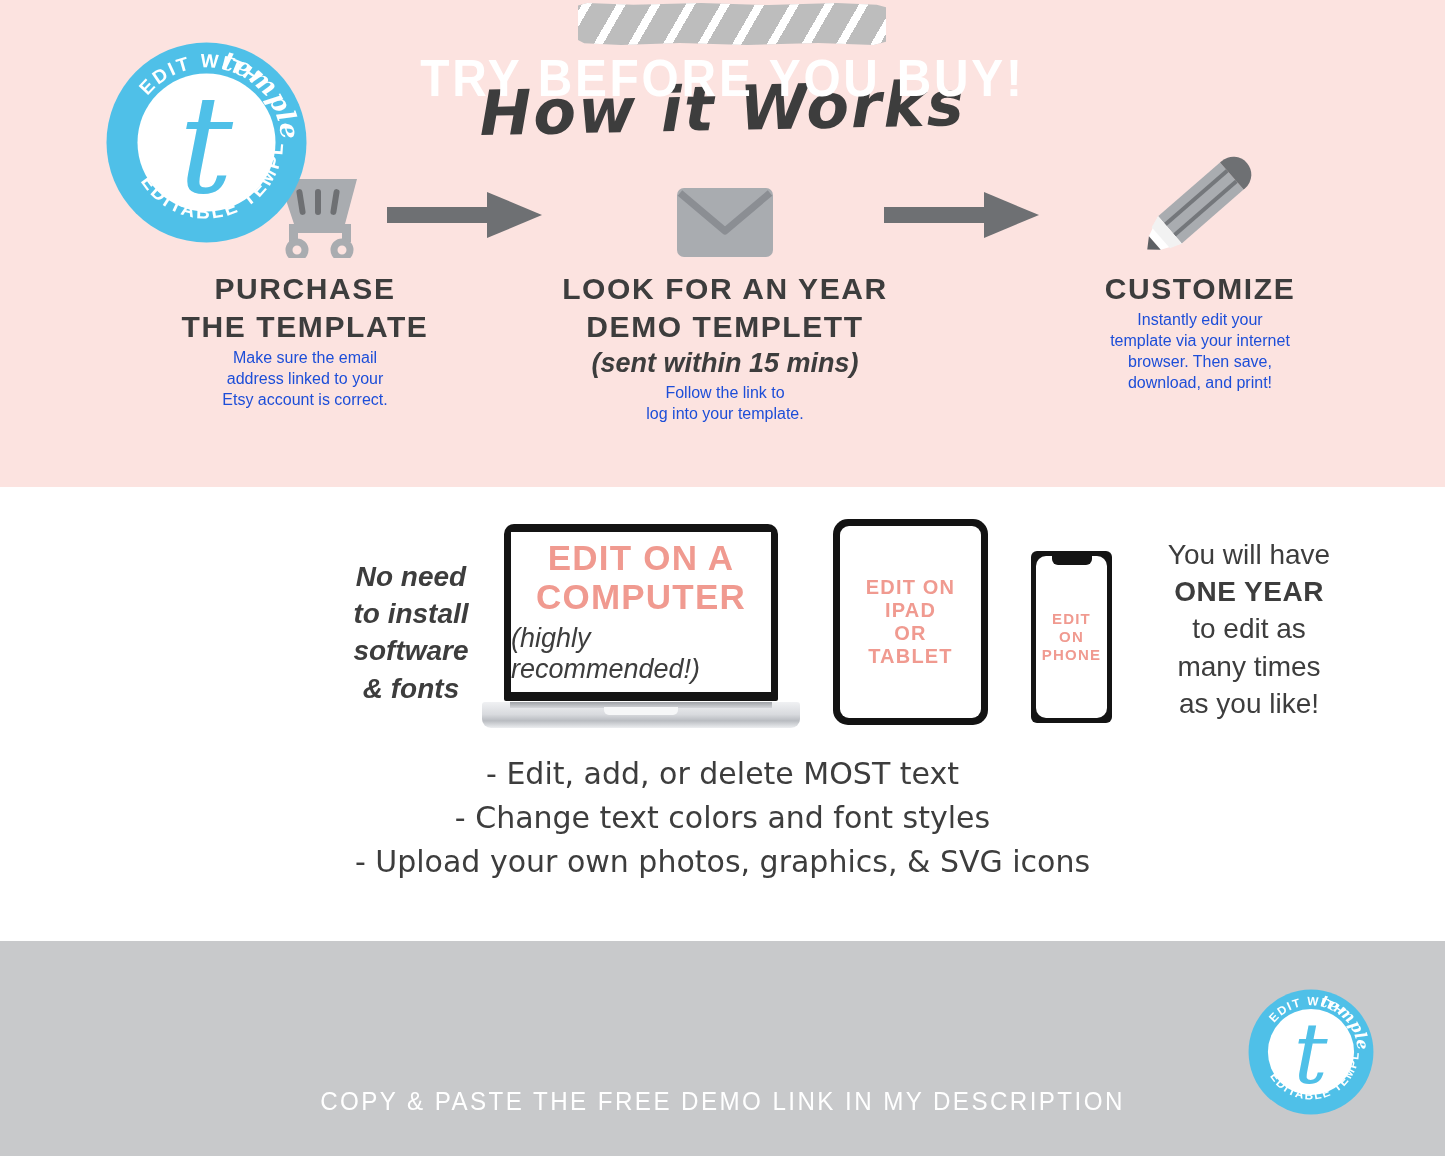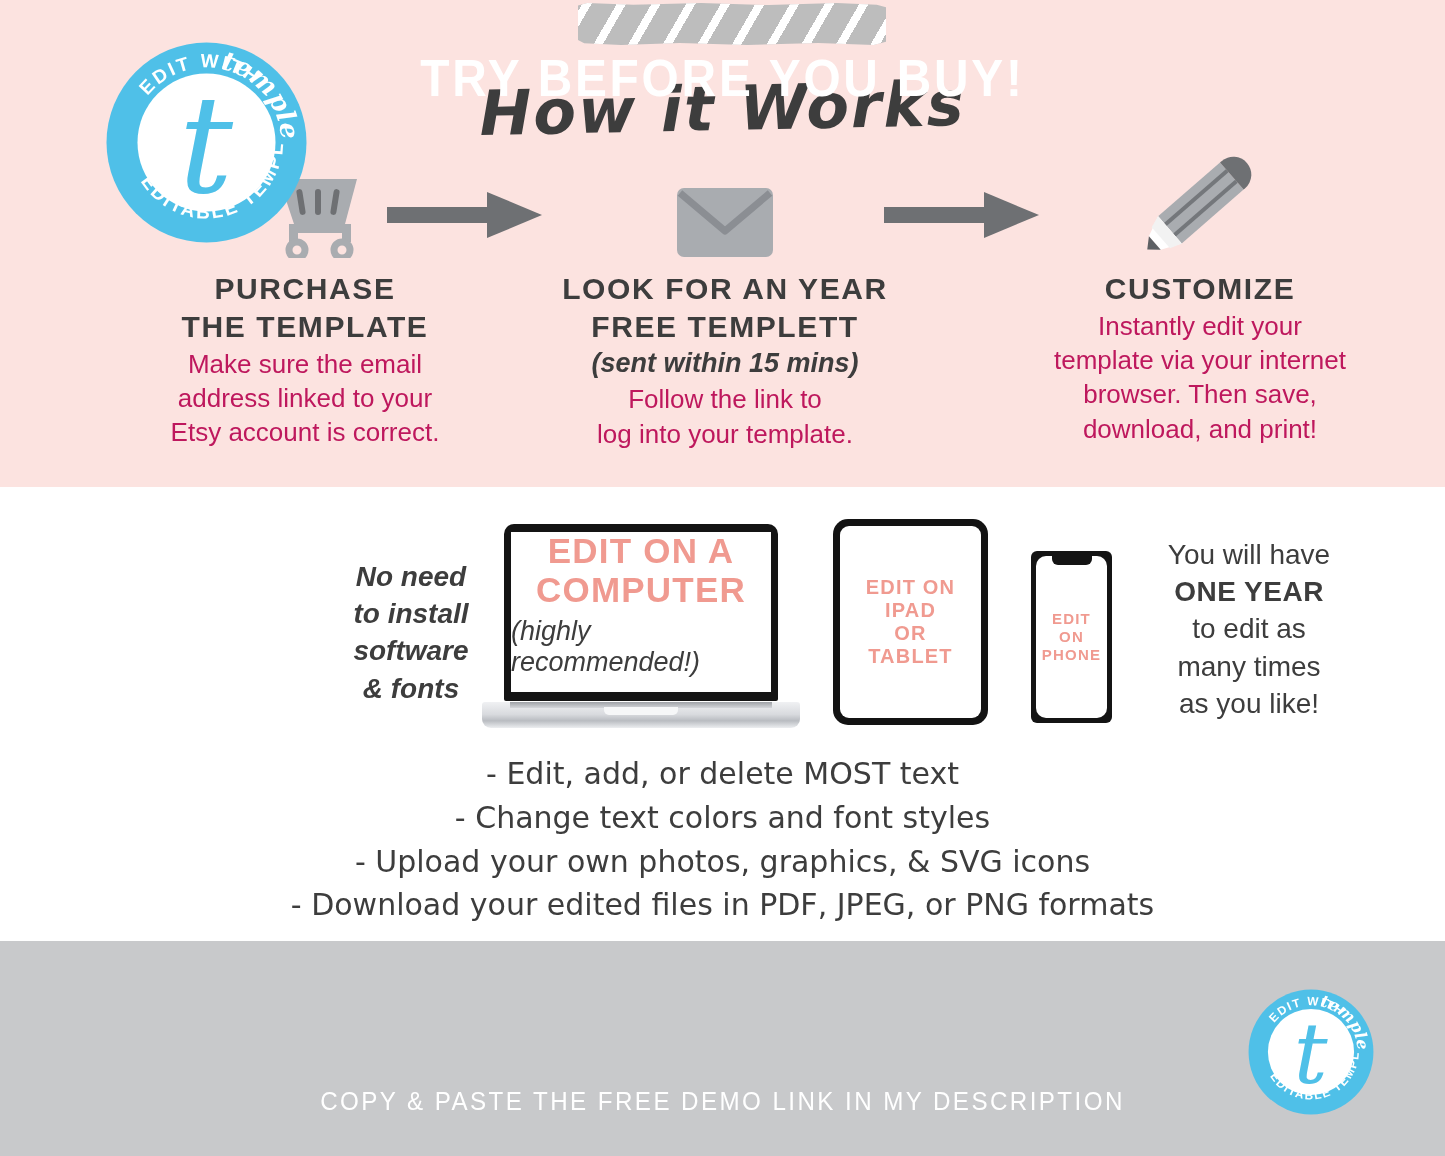--- a/index.html
+++ b/index.html
@@ -56,21 +56,21 @@
   .step-2{ left:505px; width:440px; }
   .step-3{ left:970px; width:460px; }
 
   .icon-box{ height:110px; display:flex; align-items:flex-end; justify-content:center; }
 
   .step-heading{
     font-size:30px; font-weight:bold; letter-spacing:1.6px;
     color:#3d3d3d; line-height:1.26; margin-top:12px;
   }
   .step-body{
-    font-size:26px; line-height:1.32; color:#be185d; margin-top:1px;
+    font-size:16px; line-height:1.32; color:#1d4ed8; margin-top:1px;
   }
   .step-note{
     font-size:27px; font-style:italic; font-weight:bold; color:#3d3d3d; line-height:1.32;
   }
 
   .arrow{ position:absolute; top:190px; }
   .arrow-1{ left:387px; }
   .arrow-2{ left:884px; }
 
   
@@ -90,21 +90,21 @@
 
   
   .laptop{ position:absolute; left:482px; top:524px; width:318px; height:204px; }
   .laptop-lid{
     position:absolute; left:22px; top:0; width:274px; height:177px;
     background:#141414; border-radius:10px 10px 2px 2px;
     padding:8px 7px 9px 7px;
   }
   .laptop-screen{
     width:100%; height:100%; background:#ffffff;
-    display:flex; flex-direction:column; align-items:center; justify-content:flex-start;
+    display:flex; flex-direction:column; align-items:center; justify-content:center;
   }
   .laptop-base{
     position:absolute; left:0; bottom:0; width:318px; height:26px;
     background:linear-gradient(180deg,#f0f1f3 0%,#d8dade 48%,#b9bcc1 72%,#eceef0 100%);
     border-radius:3px 3px 9px 9px;
   }
   .laptop-notch{
     position:absolute; left:50%; transform:translateX(-50%); top:5px;
     width:74px; height:8px; background:#f6f7f8; border-radius:0 0 5px 5px;
   }
@@ -236,21 +236,21 @@
 
     <div class="step step-2">
       <div class="icon-box">
         <svg width="98" height="76" viewBox="0 0 98 76">
           <rect x="1" y="6" width="96" height="69" rx="7" fill="#a9acb0"></rect>
           <path d="M4 11 L49 49 L94 11" stroke="#8b8e93" stroke-width="7" fill="none" stroke-linejoin="round"></path>
         </svg>
       </div>
       <div class="step-heading">
         <div>LOOK FOR AN YEAR</div>
-        <div>FREE TEMPLETT</div>
+        <div>DEMO TEMPLETT</div>
       </div>
       <div class="step-note">(sent within 15 mins)</div>
       <div class="step-body">
         <div>Follow the link to</div>
         <div>log into your template.</div>
       </div>
     </div>
 
     <div class="step step-3">
       <div class="icon-box">
@@ -353,21 +353,20 @@
   <div><b>ONE YEAR</b></div>
   <div>to edit as</div>
   <div>many times</div>
   <div>as you like!</div>
 </div>
 
 <div class="bullets">
   <div class="bullet">- Edit, add, or delete MOST text</div>
   <div class="bullet">- Change text colors and font styles</div>
   <div class="bullet">- Upload your own photos, graphics, &amp; SVG icons</div>
-  <div class="bullet">- Download your edited files in PDF, JPEG, or PNG formats</div>
 </div>
 
 <div class="gray-section"></div>
 <div class="footer-main">TRY BEFORE YOU BUY!</div>
 <div class="footer-sub">COPY &amp; PASTE THE FREE DEMO LINK IN MY DESCRIPTION</div>
 
 <div class="badge badge-footer">
   <svg width="128" height="128" viewBox="0 0 205 205">
     <defs>
       <path id="arcTop2" d="M 28 102 A 74 74 0 0 1 177 102"></path>

